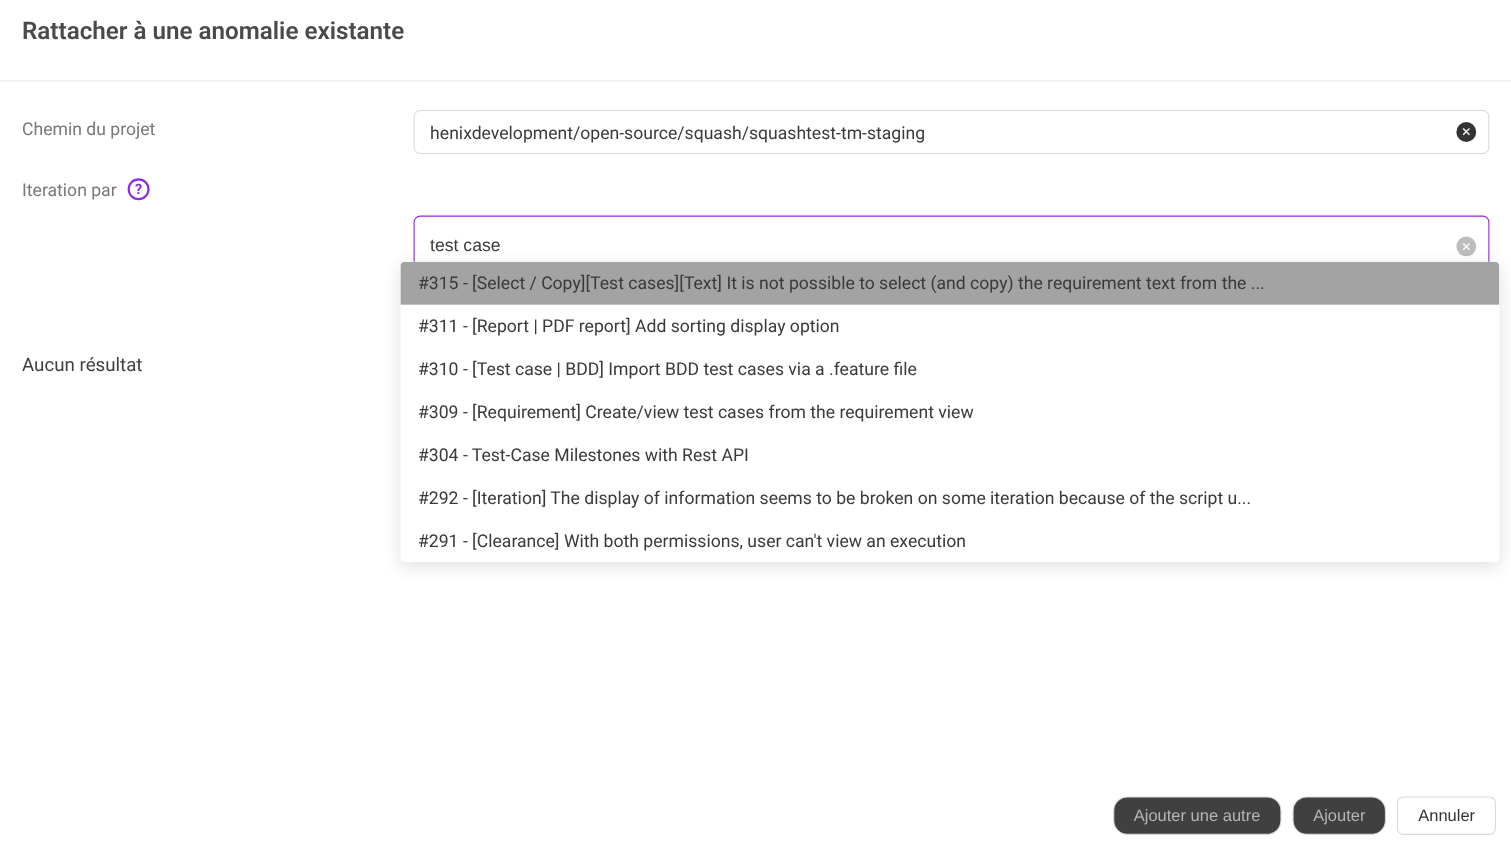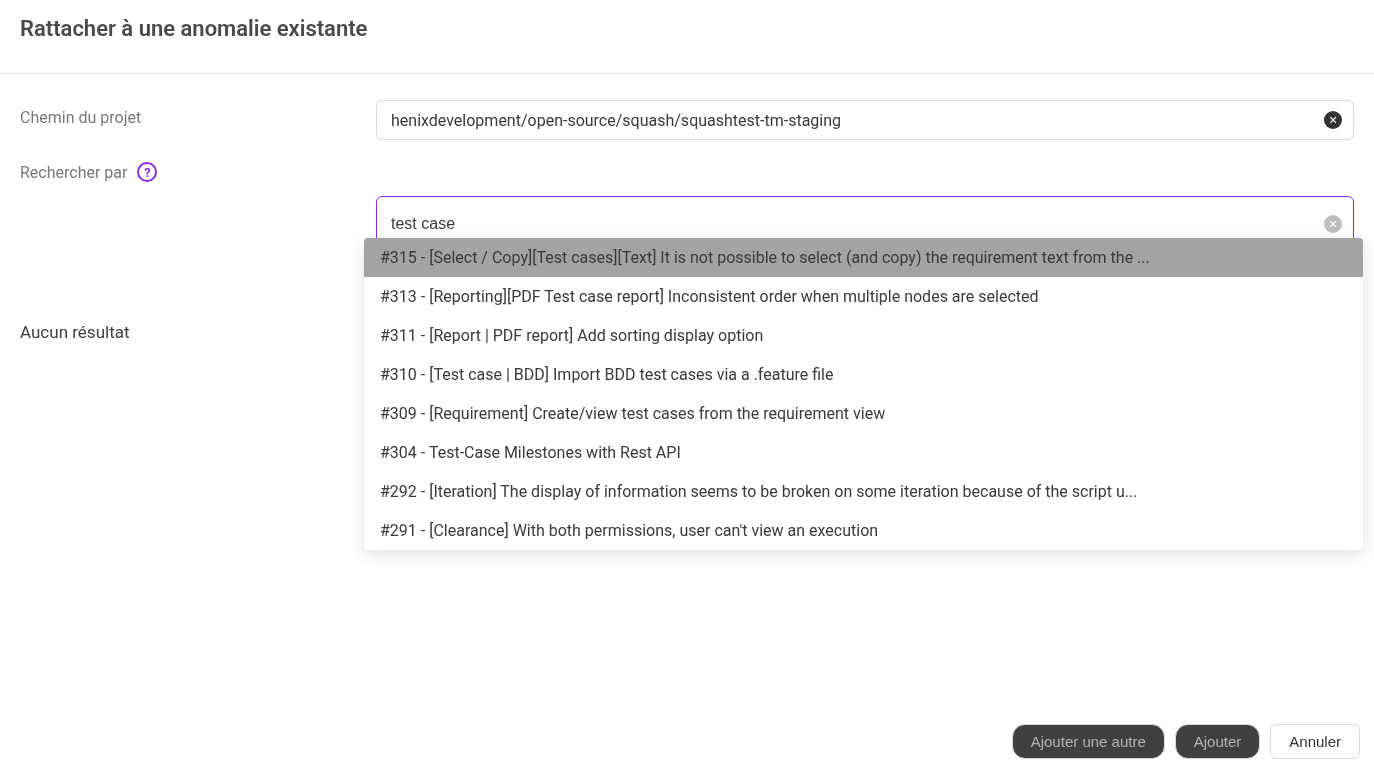--- a/index.html
+++ b/index.html
@@ -180,35 +180,34 @@
     <div class="form-control-wrap">
       <div class="text-input">
         <span>henixdevelopment/open-source/squash/squashtest-tm-staging</span>
       </div>
       <span class="clear-icon">✕</span>
     </div>
   </div>
 
   <div class="form-row">
     <div class="form-label">
-      <span>Rechercher par</span>
+      <span>Iteration par</span>
       <span class="help-icon">?</span>
     </div>
   </div>
 
   <div class="form-row search-row">
     <div class="form-label"></div>
     <div class="form-control-wrap">
       <input type="text" class="search-input" value="test case" style="">
       <span class="clear-icon grey">✕</span>
 
       <div class="dropdown">
         <div class="dropdown-inner">
           <div class="dropdown-item hover">#315 - [Select / Copy][Test cases][Text] It is not possible to select (and copy) the requirement text from the ...</div>
-          <div class="dropdown-item">#313 - [Reporting][PDF Test case report] Inconsistent order when multiple nodes are selected</div>
           <div class="dropdown-item">#311 - [Report | PDF report] Add sorting display option</div>
           <div class="dropdown-item">#310 - [Test case | BDD] Import BDD test cases via a .feature file</div>
           <div class="dropdown-item">#309 - [Requirement] Create/view test cases from the requirement view</div>
           <div class="dropdown-item">#304 - Test-Case Milestones with Rest API</div>
           <div class="dropdown-item">#292 - [Iteration] The display of information seems to be broken on some iteration because of the script u...</div>
           <div class="dropdown-item">#291 - [Clearance] With both permissions, user can't view an execution</div>
         </div>
       </div>
     </div>
   </div>

